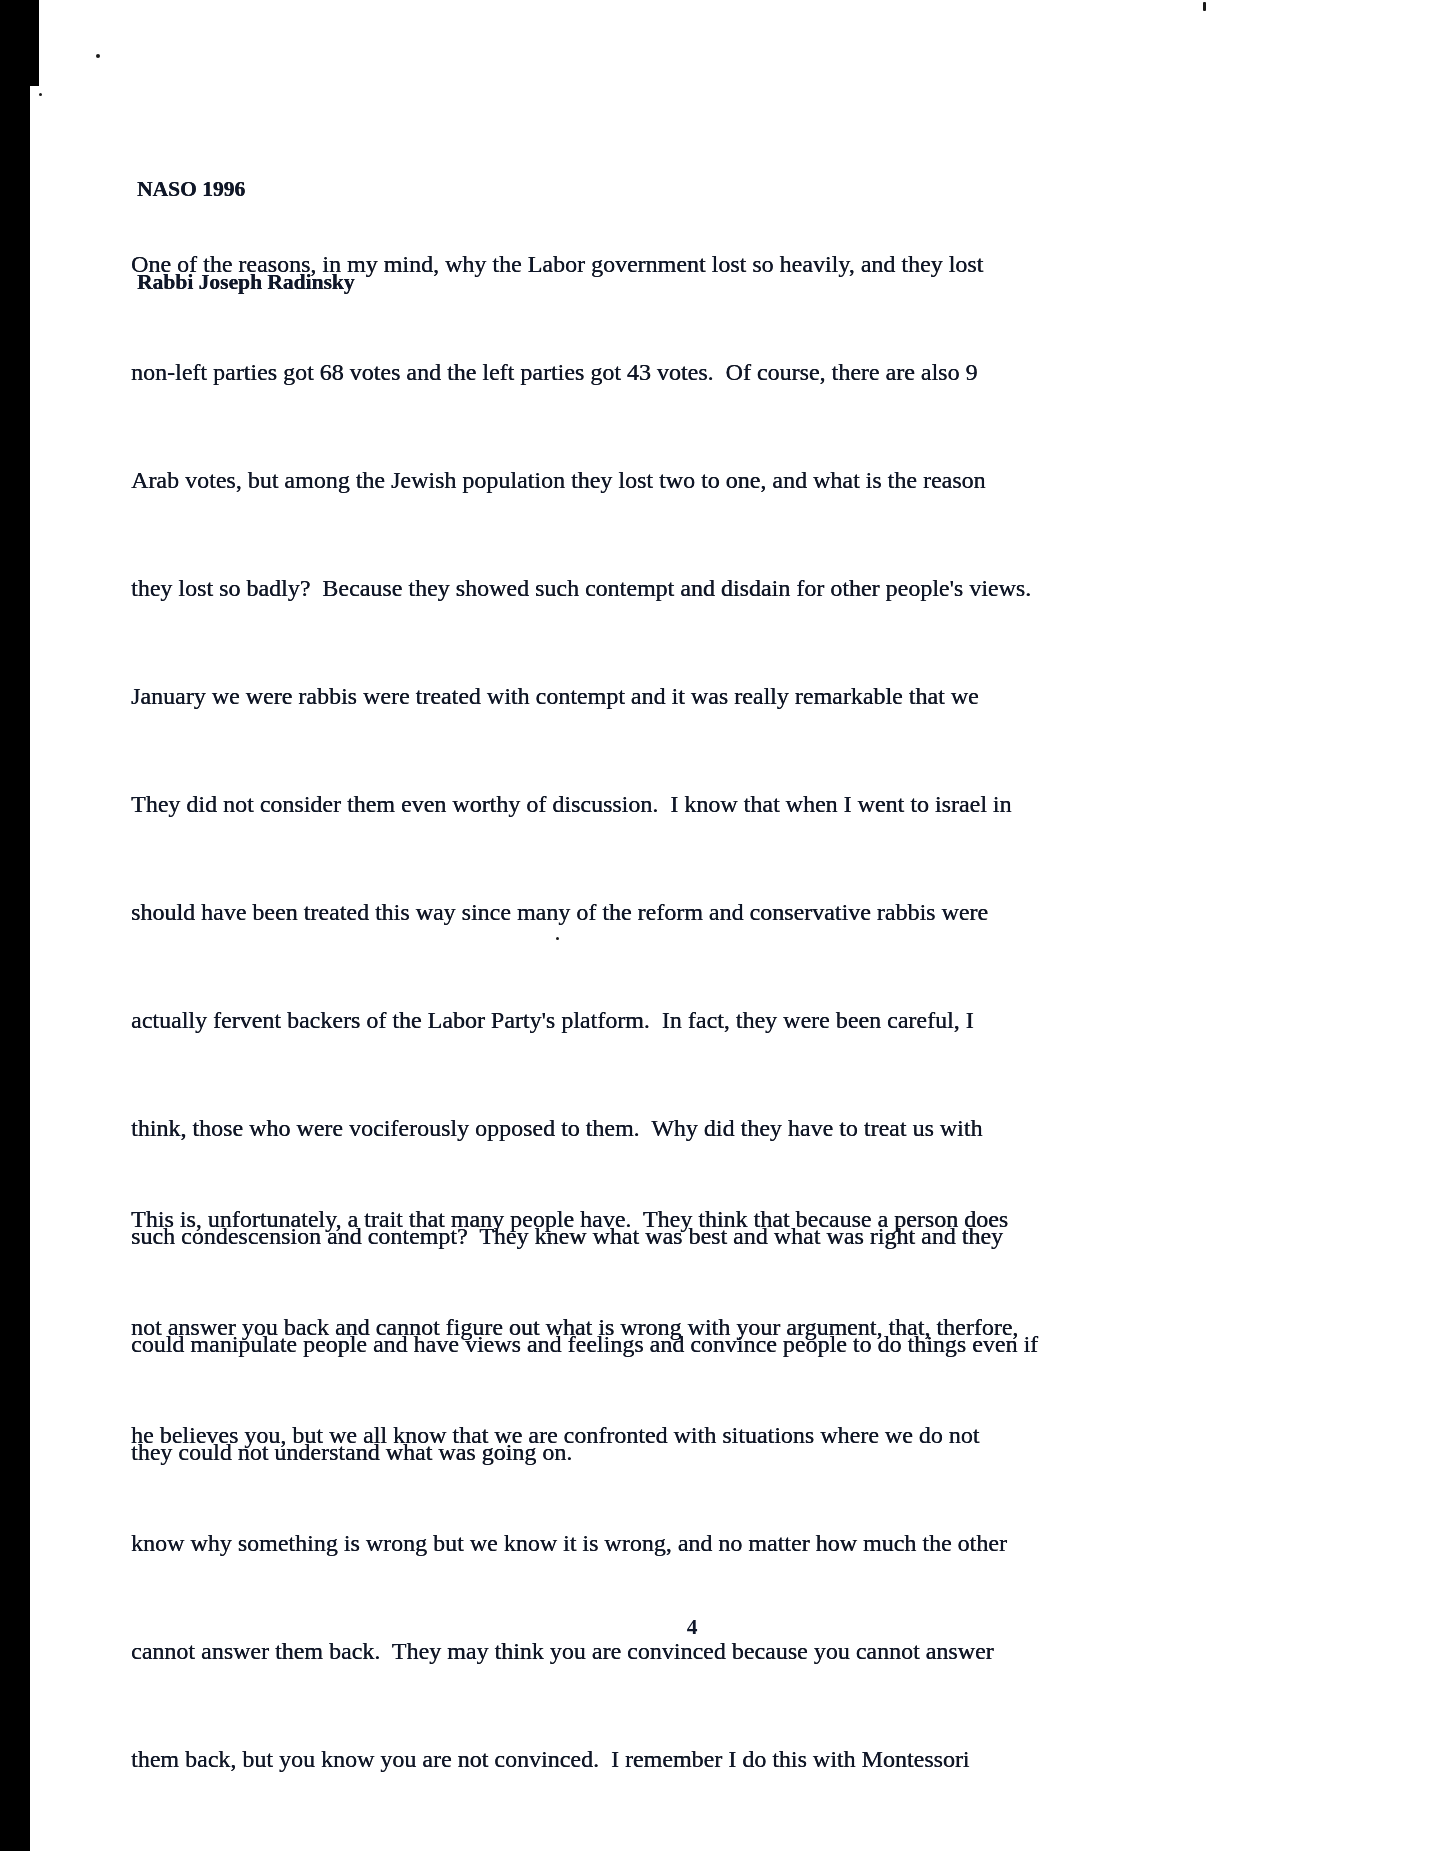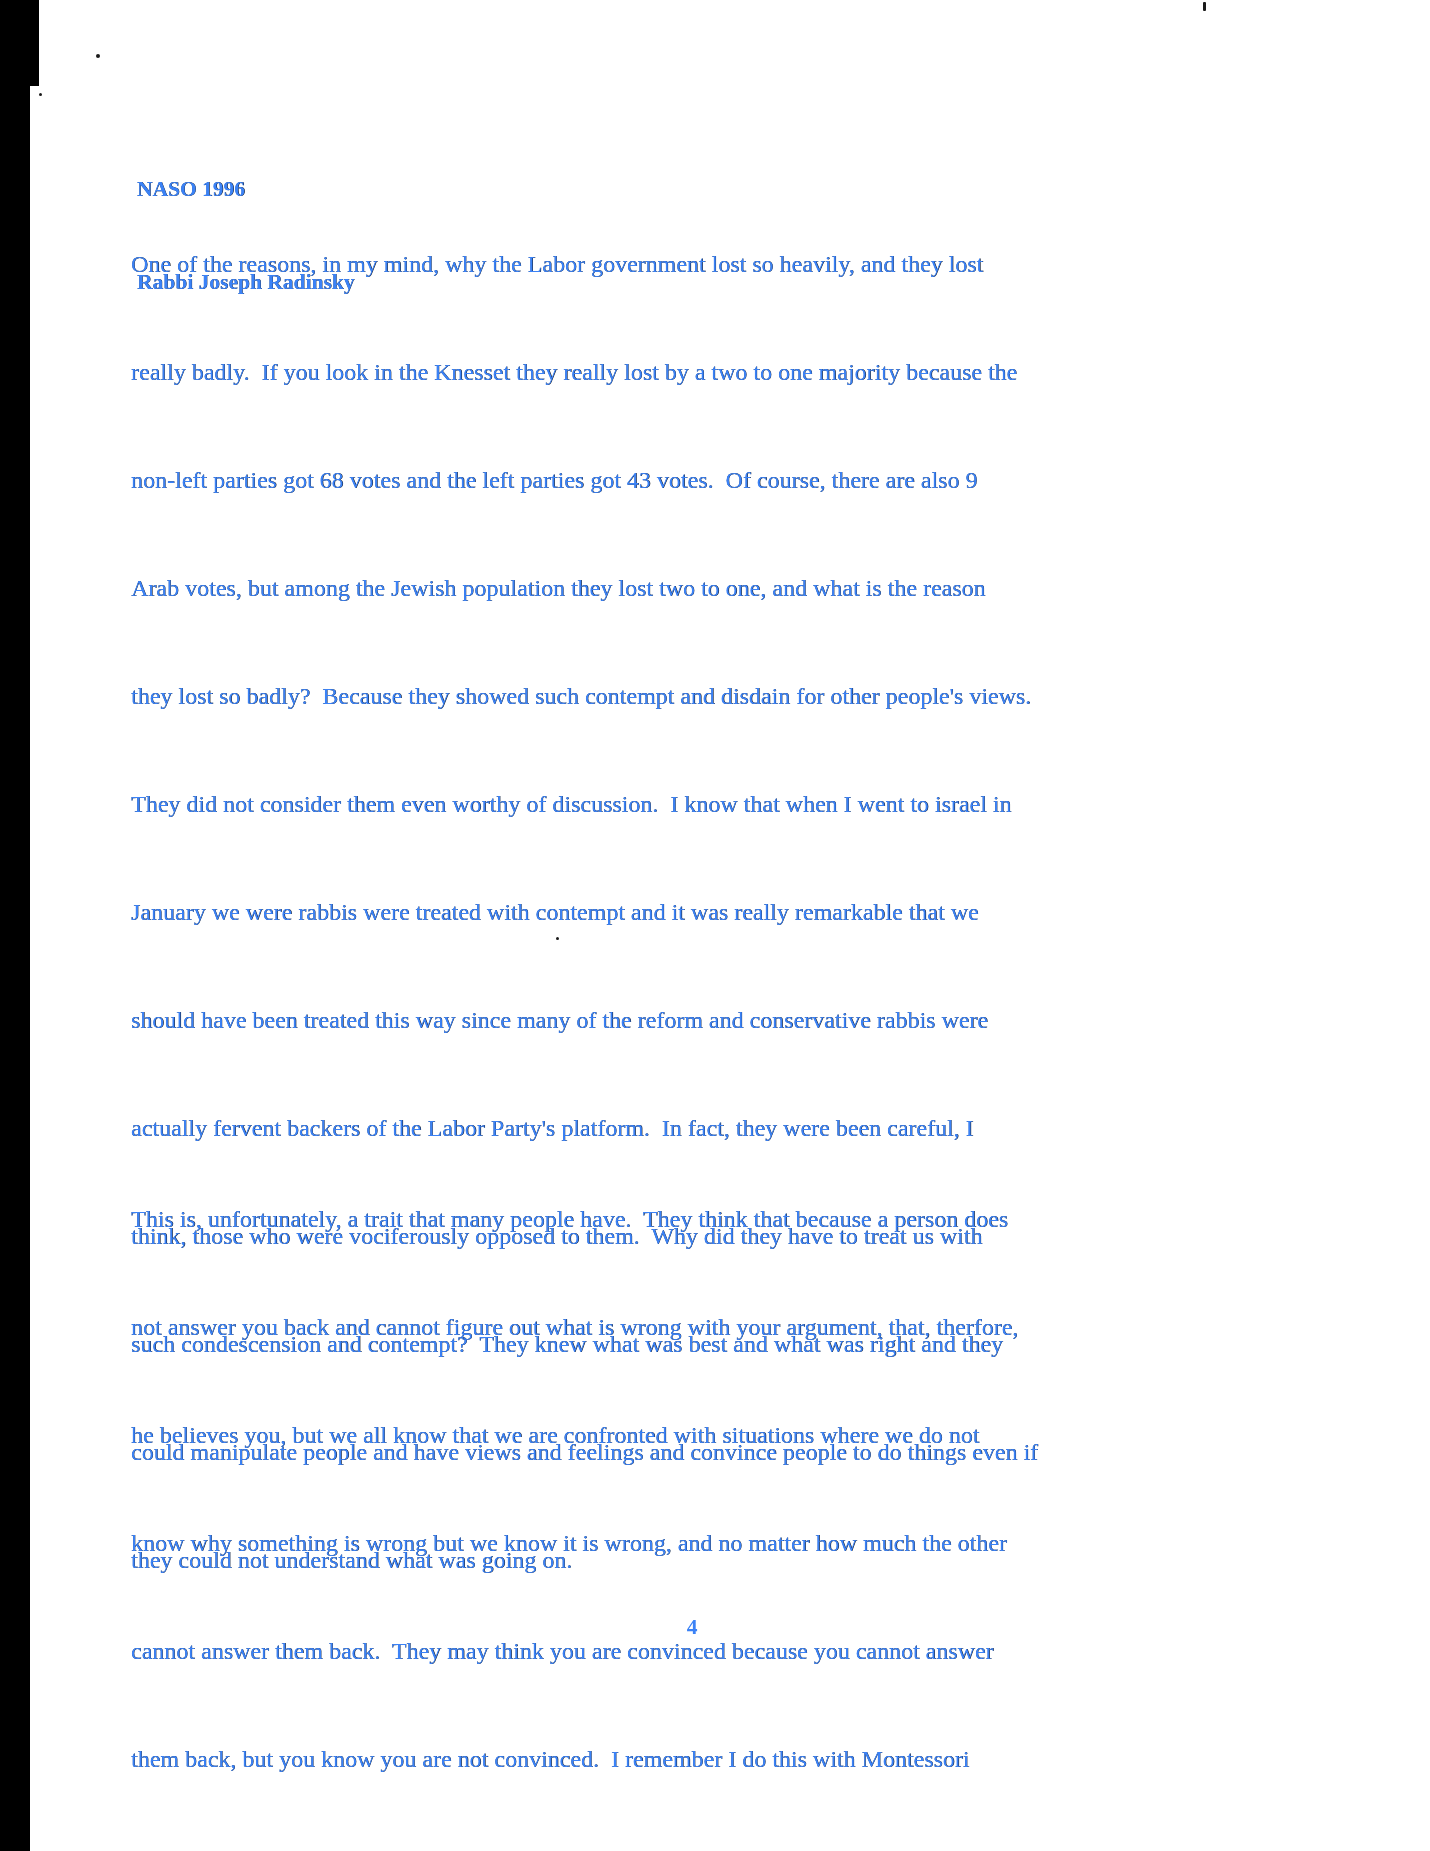--- a/index.html
+++ b/index.html
@@ -7,21 +7,21 @@
     padding: 0;
     background: #ffffff;
   }
   .page {
     position: relative;
     width: 1430px;
     height: 1851px;
     background: #ffffff;
     overflow: hidden;
     font-family: "Liberation Serif", "DejaVu Serif", serif;
-    color: #3b82f6;
+    color: #0f172a;
   }
   .scan-bar {
     position: absolute;
     left: 0;
     top: 0;
     width: 30px;
     height: 1851px;
     background: #000000;
   }
   .scan-bar-notch {
@@ -88,26 +88,25 @@
   <div class="speck speck-c"></div>
   <div class="speck speck-d"></div>
 
   <div class="header">
     <div>NASO 1996</div>
     <div>Rabbi Joseph Radinsky</div>
   </div>
 
   <div class="para para-1">
     <div class="text-line">One of the reasons, in my mind, why the Labor government lost so heavily, and they lost</div>
-    <div class="text-line">really badly.  If you look in the Knesset they really lost by a two to one majority because the</div>
     <div class="text-line">non-left parties got 68 votes and the left parties got 43 votes.  Of course, there are also 9</div>
     <div class="text-line">Arab votes, but among the Jewish population they lost two to one, and what is the reason</div>
     <div class="text-line">they lost so badly?  Because they showed such contempt and disdain for other people's views.</div>
+    <div class="text-line">January we were rabbis were treated with contempt and it was really remarkable that we</div>
     <div class="text-line">They did not consider them even worthy of discussion.  I know that when I went to israel in</div>
-    <div class="text-line">January we were rabbis were treated with contempt and it was really remarkable that we</div>
     <div class="text-line">should have been treated this way since many of the reform and conservative rabbis were</div>
     <div class="text-line">actually fervent backers of the Labor Party's platform.  In fact, they were been careful, I</div>
     <div class="text-line">think, those who were vociferously opposed to them.  Why did they have to treat us with</div>
     <div class="text-line">such condescension and contempt?  They knew what was best and what was right and they</div>
     <div class="text-line">could manipulate people and have views and feelings and convince people to do things even if</div>
     <div class="text-line">they could not understand what was going on.</div>
   </div>
 
   <div class="para para-2">
     <div class="text-line">This is, unfortunately, a trait that many people have.  They think that because a person does</div>

